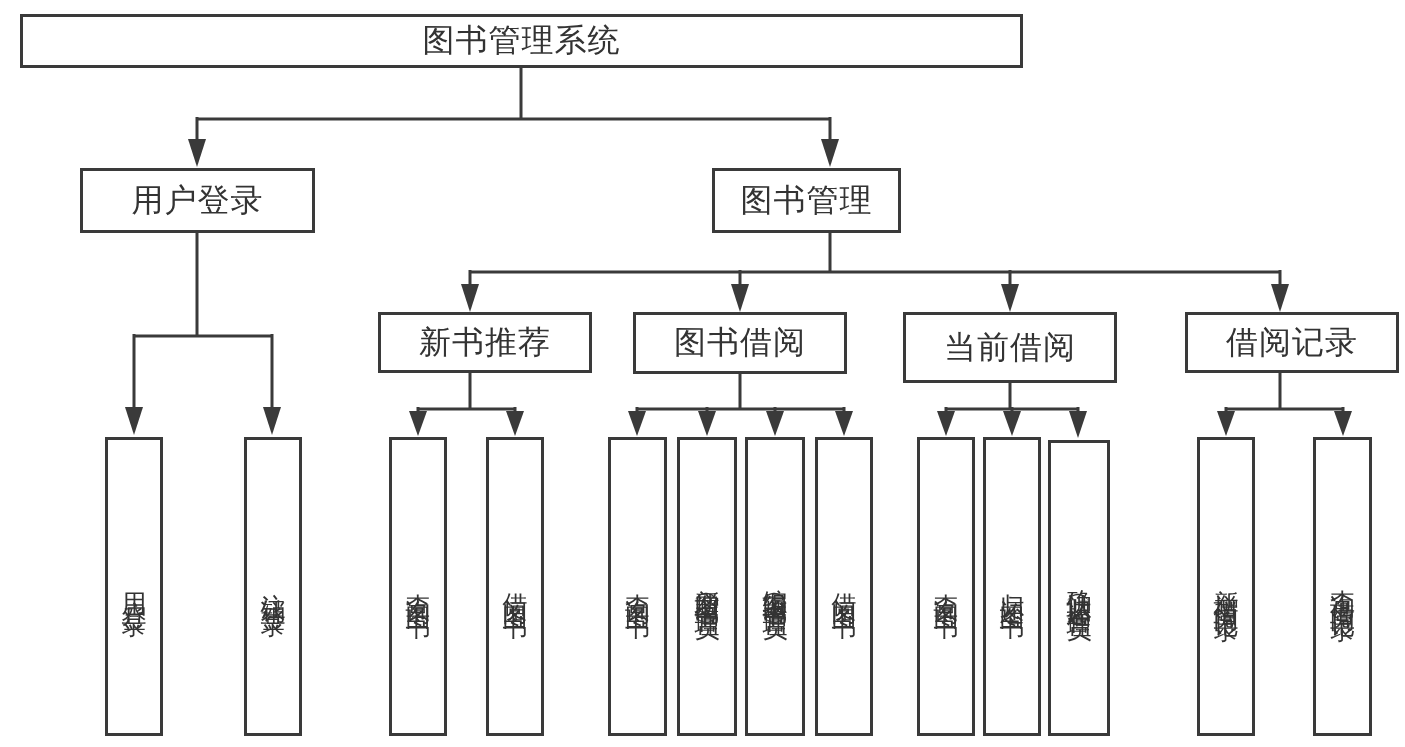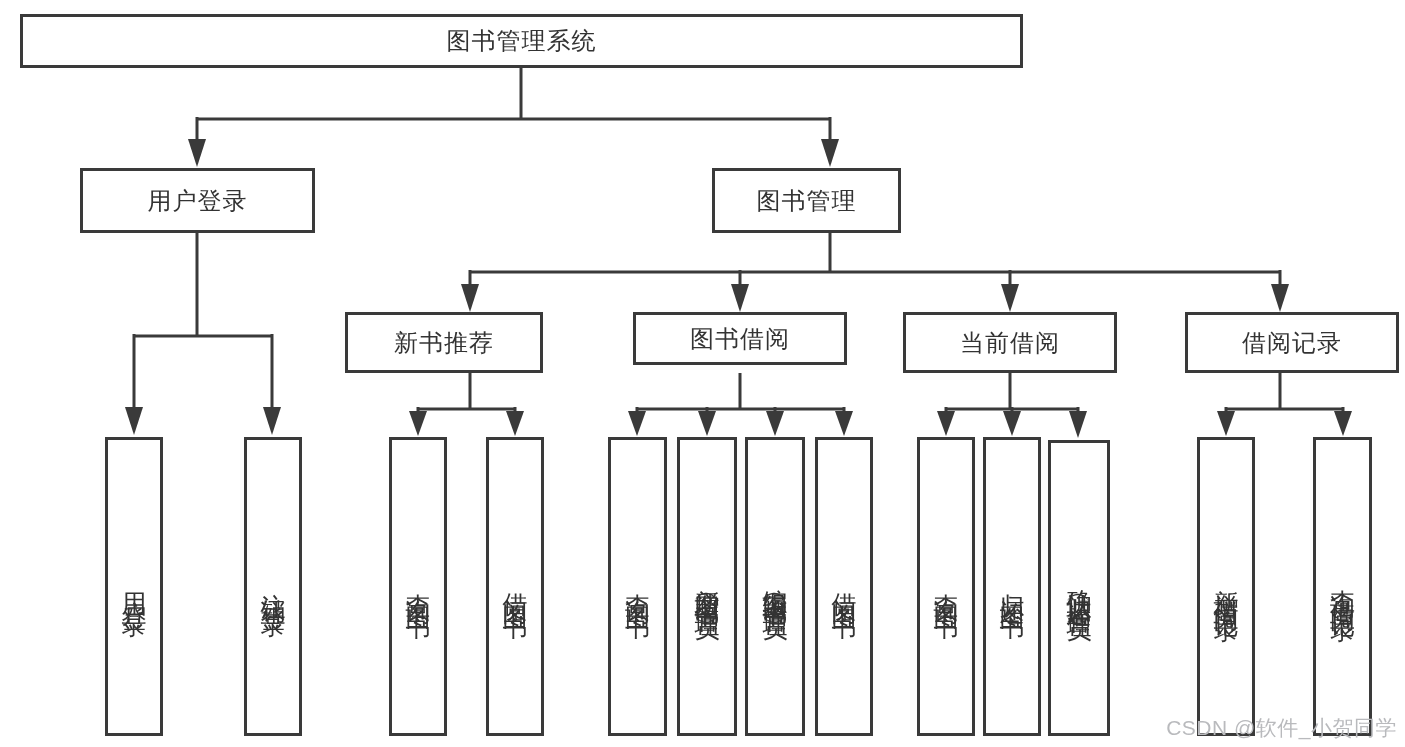--- a/index.html
+++ b/index.html
@@ -13,21 +13,21 @@
   .wires{position:absolute;left:0;top:0;width:1405px;height:747px;}
   .box{
     position:absolute;
     box-sizing:border-box;
     background:#ffffff;
     border:3px solid #3a3a3a;
     display:flex;align-items:center;justify-content:center;
     color:#333333;
   }
   .box.h span{
-    font-size:24px;
+    font-size:32px;
     letter-spacing:1px;
     white-space:nowrap;
   }
   .box.v span{
     writing-mode:vertical-rl;
     text-orientation:mixed;
     font-size:25px;
     letter-spacing:7px;
     line-height:1;
     white-space:nowrap;
@@ -93,27 +93,27 @@
     <span>图书管理系统</span>
   </div>
 
   <div class="box h" style="left:80px;top:168px;width:235px;height:65px;">
     <span>用户登录</span>
   </div>
   <div class="box h" style="left:712px;top:168px;width:189px;height:65px;">
     <span>图书管理</span>
   </div>
 
-  <div class="box h" style="left:345px;top:312px;width:198px;height:61px;">
+  <div class="box h" style="left:378px;top:312px;width:214px;height:61px;">
     <span>新书推荐</span>
   </div>
-  <div class="box h" style="left:633px;top:312px;width:214px;height:53px;">
+  <div class="box h" style="left:633px;top:312px;width:214px;height:62px;">
     <span>图书借阅</span>
   </div>
-  <div class="box h" style="left:903px;top:312px;width:214px;height:61px;">
+  <div class="box h" style="left:903px;top:312px;width:214px;height:71px;">
     <span>当前借阅</span>
   </div>
   <div class="box h" style="left:1173px;top:312px;width:214px;height:61px;margin-left:12px;">
     <span>借阅记录</span>
   </div>
 
   <div class="box v" style="left:105px;top:437px;width:58px;height:299px;">
     <span>用户登录</span>
   </div>
   <div class="box v" style="left:244px;top:437px;width:58px;height:299px;">
@@ -150,15 +150,14 @@
     <span>确认归还（管理员）</span>
   </div>
 
   <div class="box v mid" style="left:1197px;top:437px;width:58px;height:299px;">
     <span>新增借阅记录</span>
   </div>
   <div class="box v mid" style="left:1313px;top:437px;width:59px;height:299px;">
     <span>查询借阅记录</span>
   </div>
 
-  <div class="watermark">CSDN @软件_小贺同学</div>
 
 </div>
 
 </body></html>

